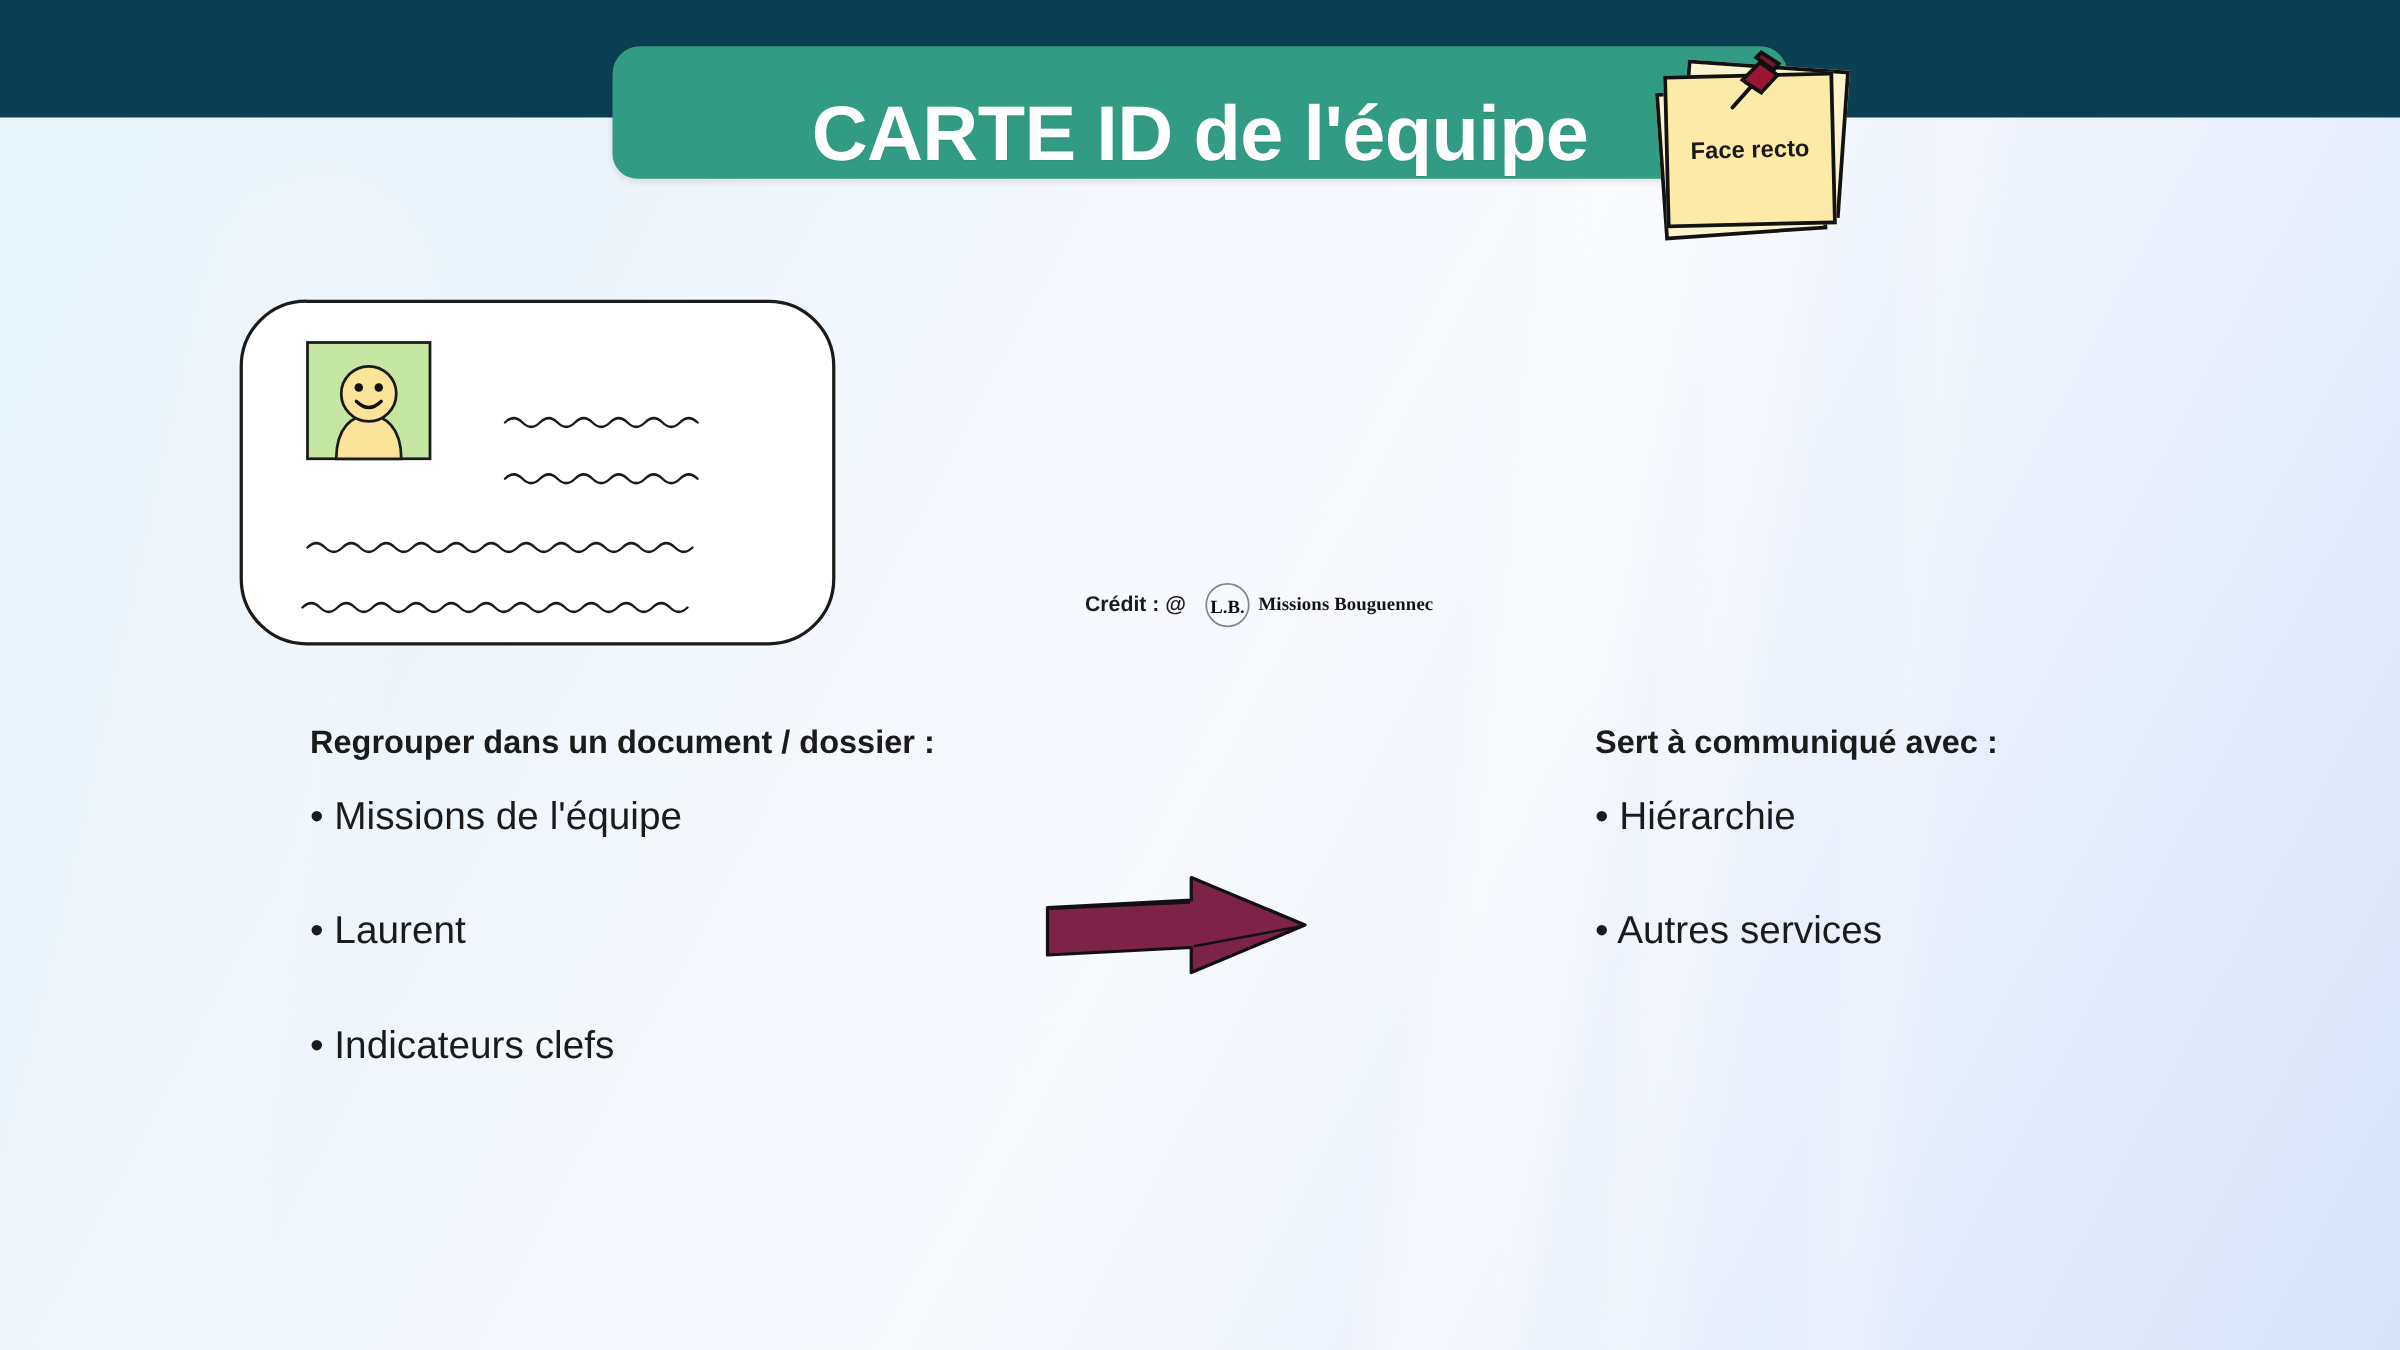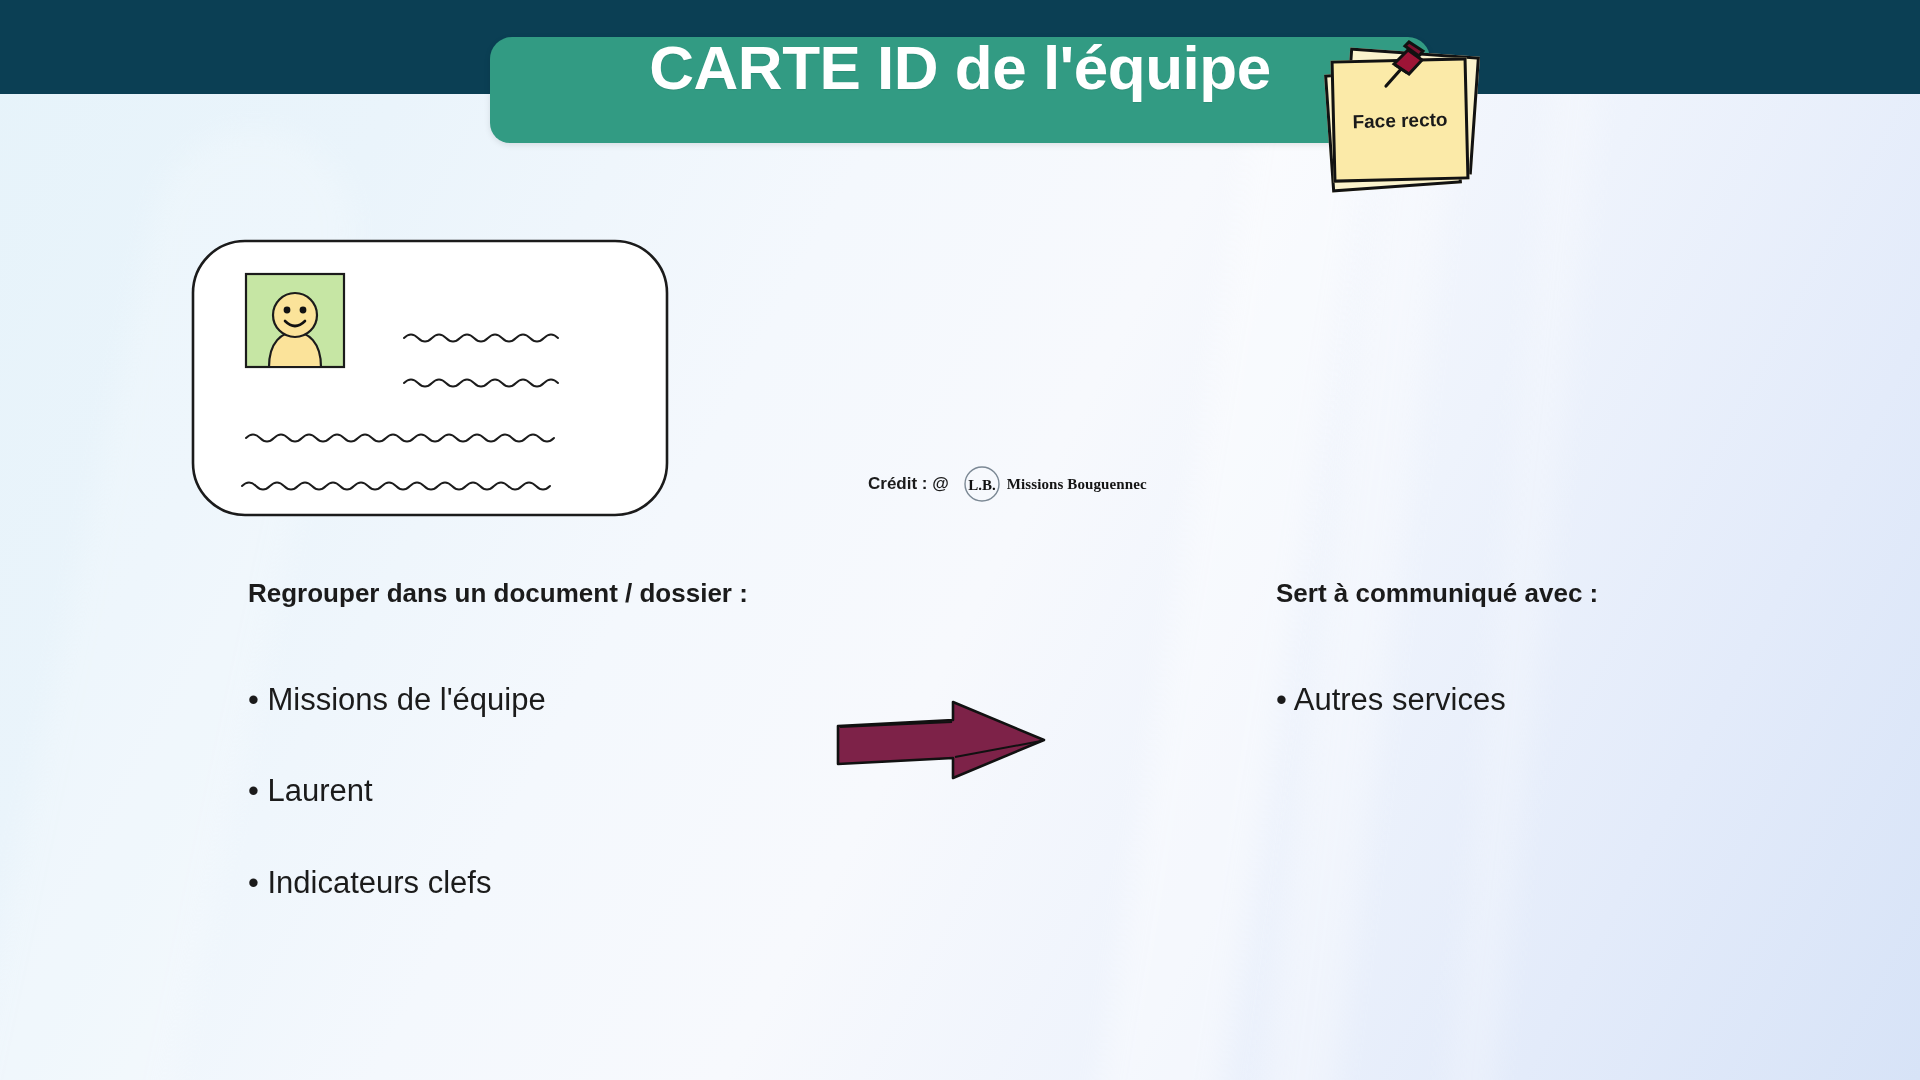--- a/index.html
+++ b/index.html
@@ -86,21 +86,21 @@
   .title-banner {
     position: absolute;
     left: 490px;
     top: 37px;
     width: 940px;
     height: 106px;
     background: #329b83;
     border-radius: 22px 22px 20px 20px;
     box-shadow: 0 2px 6px rgba(0,0,0,0.10);
     display: flex;
-    align-items: flex-start;
+    align-items: flex-end;
     justify-content: center;
   }
   .title-text {
     color: #ffffff;
     font-size: 62px;
     font-weight: bold;
     letter-spacing: -0.5px;
     line-height: 1;
     white-space: nowrap;
     text-shadow: 0 1px 1px rgba(0,0,0,0.08);
@@ -212,21 +212,21 @@
     top: 578px;
   }
   .col-left { left: 248px; width: 620px; }
   .col-right { left: 1276px; width: 600px; }
 
   .col-heading {
     font-size: 26px;
     font-weight: bold;
     color: #1b1b1b;
     line-height: 1.2;
-    margin: 0 0 72px 0;
+    margin: 0 0 25px 0;
     white-space: nowrap;
   }
   .bullet-item {
     font-size: 31px;
     color: #1b1b1b;
     line-height: 1.2;
     margin-bottom: 54px;
     white-space: nowrap;
   }
   .bullet-item:last-child { margin-bottom: 17px; }
@@ -301,20 +301,21 @@
 
   <div class="column col-left">
     <div class="col-heading">Regrouper dans un document / dossier :</div>
     <div class="bullet-item">• Missions de l'équipe</div>
     <div class="bullet-item">• Laurent</div>
     <div class="bullet-item">• Indicateurs clefs</div>
   </div>
 
   <div class="column col-right">
     <div class="col-heading">Sert à communiqué avec :</div>
+    <div class="bullet-item">• Hiérarchie</div>
     <div class="bullet-item">• Autres services</div>
   </div>
 
   <svg class="arrow" viewBox="0 0 212 80">
     <path d="M3 26 L118 20 L118 2 L209 40 L118 78 L118 58 L3 64 Z" fill="#7d2248" stroke="#111111" stroke-width="2.6" stroke-linejoin="round"></path>
     <path d="M5 27 L117 22" stroke="#111111" stroke-width="2" fill="none"></path>
     <path d="M120 57 L206 41" stroke="#111111" stroke-width="2" fill="none"></path>
   </svg>
 
 </div>

